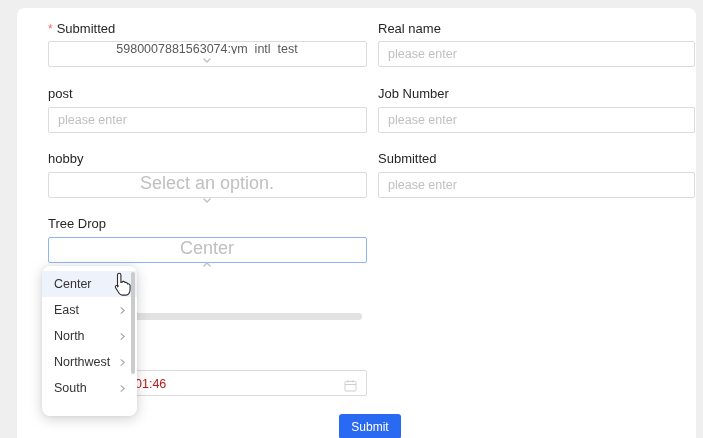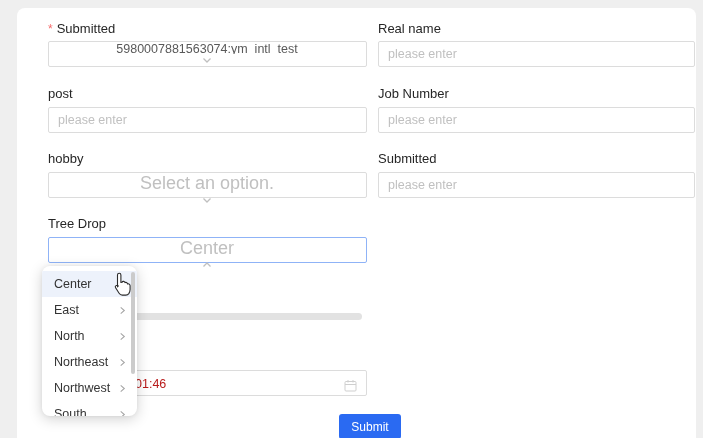--- a/index.html
+++ b/index.html
@@ -136,26 +136,20 @@
               <polyline points="3,1.5 7,5 3,8.5" fill="none" stroke="#a6a6a6" stroke-width="1.2"></polyline>
             </svg></span>
       </div>
       <div class="dd-item">
         <span class="txt">North</span>
         <span><svg width="9" height="9" viewBox="0 0 10 10">
               <polyline points="3,1.5 7,5 3,8.5" fill="none" stroke="#a6a6a6" stroke-width="1.2"></polyline>
             </svg></span>
       </div>
       <div class="dd-item">
-        <span class="txt">Northeast</span>
-        <span><svg width="9" height="9" viewBox="0 0 10 10">
-              <polyline points="3,1.5 7,5 3,8.5" fill="none" stroke="#a6a6a6" stroke-width="1.2"></polyline>
-            </svg></span>
-      </div>
-      <div class="dd-item">
         <span class="txt">Northwest</span>
         <span><svg width="9" height="9" viewBox="0 0 10 10">
               <polyline points="3,1.5 7,5 3,8.5" fill="none" stroke="#a6a6a6" stroke-width="1.2"></polyline>
             </svg></span>
       </div>
       <div class="dd-item">
         <span class="txt">South</span>
         <span><svg width="9" height="9" viewBox="0 0 10 10">
               <polyline points="3,1.5 7,5 3,8.5" fill="none" stroke="#a6a6a6" stroke-width="1.2"></polyline>
             </svg></span>

